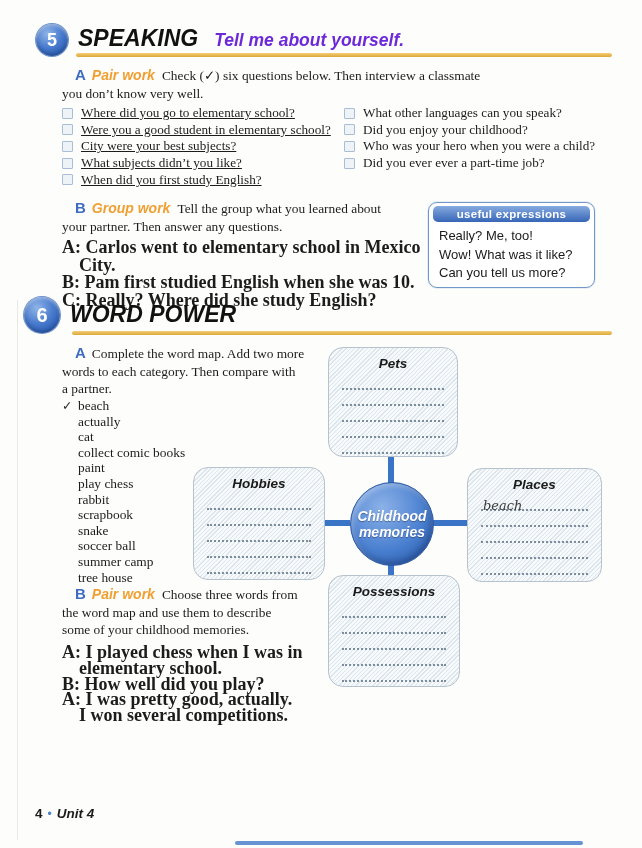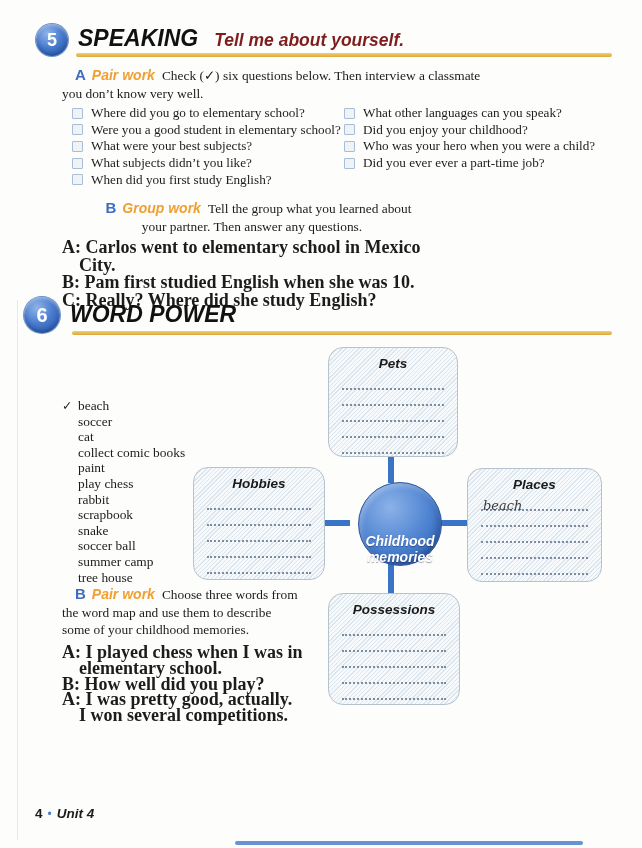--- a/index.html
+++ b/index.html
@@ -11,21 +11,21 @@
          font-family:"Liberation Sans","DejaVu Sans",sans-serif;font-weight:bold;
          display:flex;align-items:center;justify-content:center;
          background:radial-gradient(circle at 36% 30%, #8fb4e8 0%, #477acd 48%, #2c5cae 82%, #24509c 100%);
          box-shadow:0 0 0 1px #6a92cc, inset 0 -2px 4px rgba(10,30,80,.35), inset 0 2px 3px rgba(255,255,255,.4);}
   #badge5{left:36px;top:24px;width:32px;height:32px;font-size:18px;}
   #badge6{left:24px;top:297px;width:36px;height:36px;font-size:20px;}
 
   
   .sec-head{position:absolute;white-space:nowrap;}
   .sec-title{font:italic bold 23px "Liberation Sans","DejaVu Sans",sans-serif;color:#111;margin-right:16px;}
-  .sec-subtitle{font:italic bold 17.5px "Liberation Sans","DejaVu Sans",sans-serif;color:#7f1d1d;}
+  .sec-subtitle{font:italic bold 17.5px "Liberation Sans","DejaVu Sans",sans-serif;color:#6d28d9;}
   .gold-rule{position:absolute;height:3.5px;background:linear-gradient(#f2cd78,#dda838);border-radius:2px;}
 
   
   .para{position:absolute;font-size:13.4px;line-height:17.5px;text-indent:13px;}
   .sec-letter{font:bold 15px "Liberation Sans","DejaVu Sans",sans-serif;color:#3d6cc0;margin-right:6px;}
   .work-label{font:italic bold 14px "Liberation Sans","DejaVu Sans",sans-serif;color:#f0a032;margin-right:7px;}
   .instr{white-space:pre-line;}
 
   
   .q-col{position:absolute;}
@@ -56,33 +56,33 @@
   
   .map-box{position:absolute;border:1px solid #b6c2cc;border-radius:15px;background-color:#f7fafc;
            background-image:repeating-linear-gradient(135deg, rgba(145,168,188,.25) 0px, rgba(145,168,188,.25) 1px, transparent 1px, transparent 3px);}
   .map-title{text-align:center;font:italic bold 13.5px "Liberation Sans","DejaVu Sans",sans-serif;color:#1a1a1a;margin-top:8px;}
   .map-lines{position:absolute;left:13px;right:13px;top:26px;}
   .map-line{height:14px;border-bottom:2px dotted rgba(95,115,135,.8);}
   .map-entry{display:inline-block;font:italic 13px "DejaVu Serif",serif;color:#3a3a3a;transform:translateY(1px);padding-left:2px;}
   #box-pets{left:328px;top:347px;width:128px;height:108px;}
   #box-hobbies{left:193px;top:467px;width:130px;height:111px;}
   #box-places{left:467px;top:468px;width:133px;height:112px;}
-  #box-possessions{left:328px;top:593px;width:130px;height:110px;}
+  #box-possessions{left:328px;top:575px;width:130px;height:110px;}
 
   .connector{position:absolute;background:#3a74c6;}
   #conn-top{left:388px;top:454px;width:6px;height:29px;}
   #conn-bottom{left:388px;top:563px;width:6px;height:31px;}
   #conn-left{left:322px;top:520px;width:28px;height:6px;}
   #conn-right{left:430px;top:520px;width:38px;height:6px;}
 
-  #center-circle{position:absolute;left:358px;top:482px;width:82px;height:82px;border-radius:50%;
+  #center-circle{position:absolute;left:350px;top:482px;width:82px;height:82px;border-radius:50%;
       background:radial-gradient(circle at 38% 30%, #8cb2e8 0%, #4a80d0 55%, #2e60b0 85%);
       border:1px solid #2a58a4;
       box-shadow:inset -2px -3px 6px rgba(0,0,40,.25), inset 2px 3px 5px rgba(255,255,255,.35);
-      display:flex;align-items:flex-end;justify-content:center;text-align:center;}
+      display:flex;align-items:center;justify-content:center;text-align:center;}
   #center-circle span{font:italic bold 14px/16px "Liberation Sans","DejaVu Sans",sans-serif;color:#fff;
       white-space:pre-line;text-shadow:0 1px 1px rgba(0,0,30,.35);}
 
   
   #footer{position:absolute;left:35px;top:806px;display:flex;align-items:center;gap:5px;
           font-family:"Liberation Sans","DejaVu Sans",sans-serif;font-size:13.5px;}
   #footer .num{font-weight:bold;color:#1c1c1c;}
   #footer .dot{color:#4a80cc;font-size:12px;}
   #footer .unit{font-weight:bold;font-style:italic;color:#1c1c1c;}
 
@@ -98,32 +98,32 @@
   <div class="sec-head" style="left:78px;top:25px;">
     <span class="sec-title">SPEAKING</span><span class="sec-subtitle">Tell me about yourself.</span>
   </div>
   <div class="gold-rule" style="left:76px;top:53px;width:536px;"></div>
 
   <div class="para" style="left:62px;top:66px;width:480px;">
     <span class="sec-letter">A</span><span class="work-label">Pair work</span><span class="instr">Check (✓) six questions below. Then interview a classmate
 you don’t know very well.</span>
   </div>
 
-  <div class="q-col" style="left:72px;top:105px;">
+  <div class="q-col" style="left:62px;top:105px;text-decoration:underline;">
     <div class="q-row">
       <span class="q-box"></span>
       <span class="q-label">Where did you go to elementary school?</span>
     </div>
     <div class="q-row">
       <span class="q-box"></span>
       <span class="q-label">Were you a good student in elementary school?</span>
     </div>
     <div class="q-row">
       <span class="q-box"></span>
-      <span class="q-label">What were your best subjects?</span>
+      <span class="q-label">City were your best subjects?</span>
     </div>
     <div class="q-row">
       <span class="q-box"></span>
       <span class="q-label">What subjects didn’t you like?</span>
     </div>
     <div class="q-row">
       <span class="q-box"></span>
       <span class="q-label">When did you first study English?</span>
     </div>
   </div>
@@ -139,47 +139,60 @@
     <div class="q-row">
       <span class="q-box"></span>
       <span class="q-label">Who was your hero when you were a child?</span>
     </div>
     <div class="q-row">
       <span class="q-box"></span>
       <span class="q-label">Did you ever ever a part-time job?</span>
     </div>
   </div>
 
-  <div class="para" style="left:62px;top:199px;width:380px;text-align:center;">
+  <div class="para" style="left:62px;top:199px;width:380px;">
     <span class="sec-letter">B</span><span class="work-label">Group work</span><span class="instr">Tell the group what you learned about
 your partner. Then answer any questions.</span>
   </div>
 
   <div class="dialog" style="left:62px;top:239px;width:380px;">
     <div class="dialog-line">A: Carlos went to elementary school in Mexico City.</div>
     <div class="dialog-line">B: Pam first studied English when she was 10.</div>
     <div class="dialog-line">C: Really? Where did she study English?</div>
   </div>
 
+  <div id="ue-box">
+    <div class="ue-head">useful expressions</div>
+    <div class="ue-body">
+      <div class="ue-line">Really? Me, too!</div>
+      <div class="ue-line">Wow! What was it like?</div>
+      <div class="ue-line">Can you tell us more?</div>
+    </div>
+  </div>
 
   <div id="badge6" class="badge">6</div>
   <div class="sec-head" style="left:70px;top:301px;">
     <span class="sec-title">WORD POWER</span>
   </div>
   <div class="gold-rule" style="left:72px;top:331px;width:540px;"></div>
 
+  <div class="para" style="left:62px;top:344px;width:290px;">
+    <span class="sec-letter">A</span><span class="instr">Complete the word map. Add two more
+words to each category. Then compare with
+a partner.</span>
+  </div>
 
   <div id="word-list">
     <div class="wl-row">
       <span class="wl-check">✓</span>
       <span class="wl-word">beach</span>
     </div>
     <div class="wl-row">
       <span class="wl-check"></span>
-      <span class="wl-word">soccer</span>
+      <span class="wl-word">actually</span>
     </div>
     <div class="wl-row">
       <span class="wl-check"></span>
       <span class="wl-word">cat</span>
     </div>
     <div class="wl-row">
       <span class="wl-check"></span>
       <span class="wl-word">collect comic books</span>
     </div>
     <div class="wl-row">

